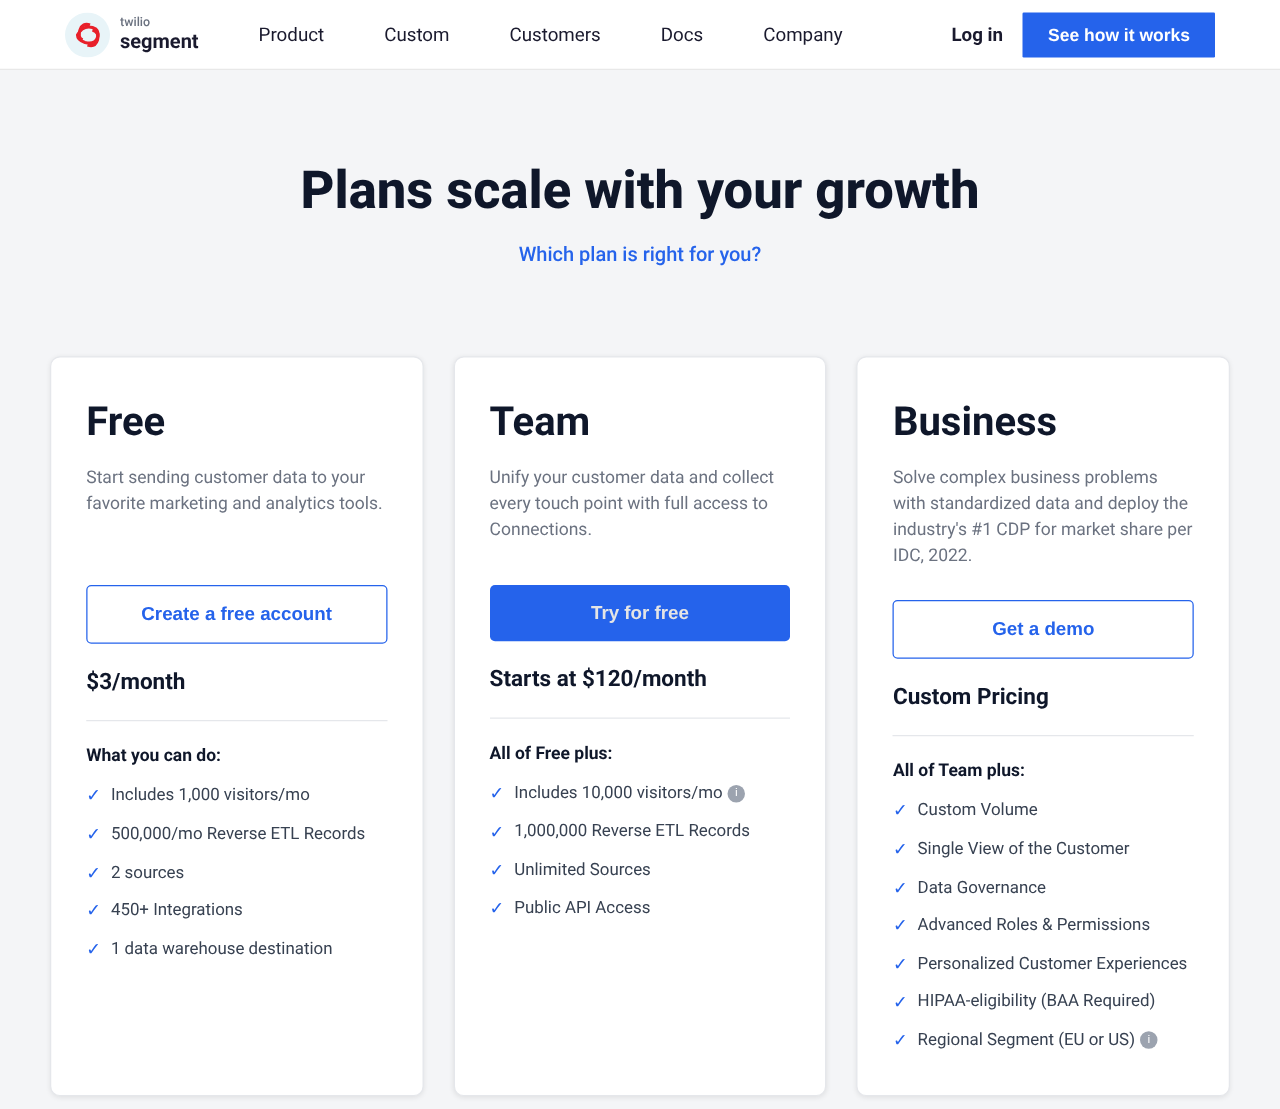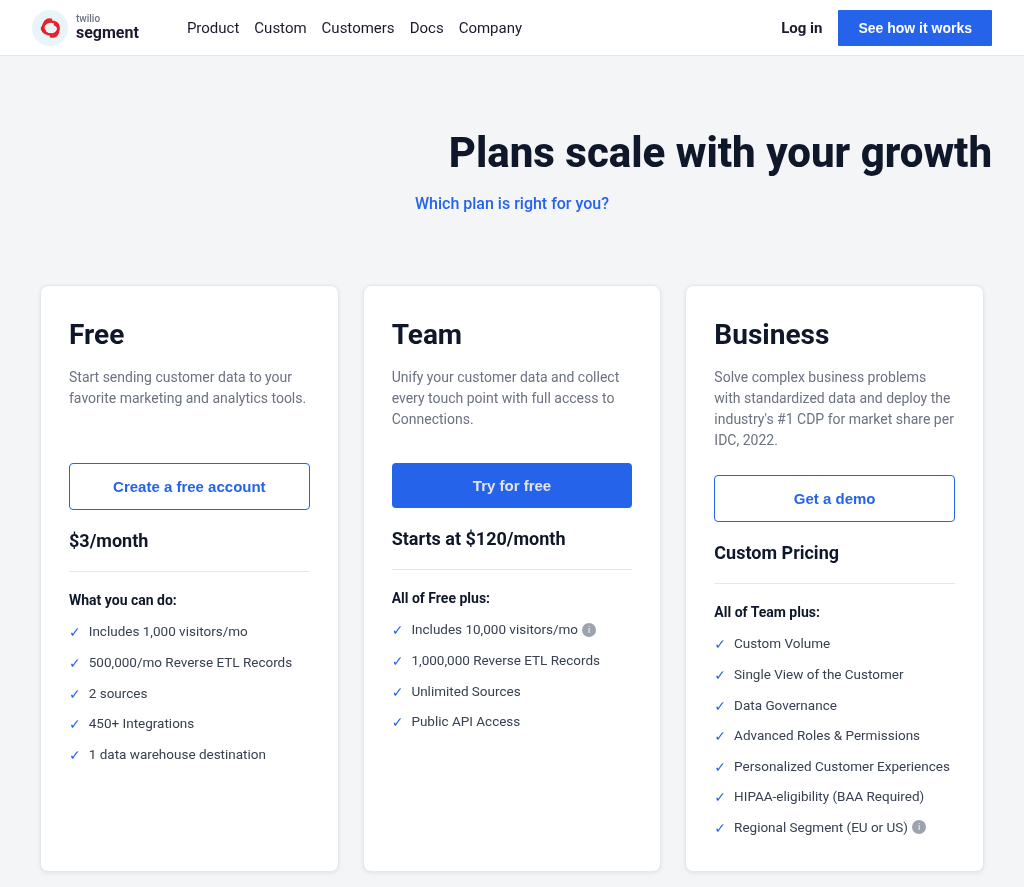--- a/index.html
+++ b/index.html
@@ -3,21 +3,21 @@
   <meta charset="utf-8">
   <style>
     * { box-sizing: border-box; margin: 0; padding: 0; }
     body { font-family: -apple-system, BlinkMacSystemFont, 'Segoe UI', Roboto, sans-serif; background: #f4f5f7; color: #1a1a2e; }
 
     
     .navbar {
       background: #fff;
       display: flex;
       align-items: center;
-      padding: 0 32px;
+      padding: 0 52px;
       height: 56px;
       border-bottom: 1px solid #e8e8e8;
       position: sticky;
       top: 0;
       z-index: 100;
     }
     .nav-logo {
       display: flex;
       align-items: center;
       gap: 8px;
@@ -38,21 +38,21 @@
       color: #6b7280;
       font-weight: 500;
     }
     .nav-logo-bottom {
       font-size: 16px;
       font-weight: 700;
       color: #1a1a2e;
     }
     .nav-links {
       display: flex;
-      gap: 15px;
+      gap: 48px;
       flex: 1;
     }
     .nav-link {
       font-size: 15px;
       color: #1a1a2e;
       text-decoration: none;
       font-weight: 400;
       cursor: pointer;
     }
     .nav-actions {
@@ -83,21 +83,20 @@
       text-align: center;
       padding: 72px 32px 48px;
       background: #f4f5f7;
     }
     .hero-title {
       font-size: 42px;
       font-weight: 800;
       color: #0f172a;
       margin-bottom: 16px;
       line-height: 1.2;
-      text-align: right;
     }
     .hero-subtitle {
       font-size: 16px;
       color: #2563eb;
       font-weight: 500;
       cursor: pointer;
     }
 
     
     .pricing-section {
@@ -111,21 +110,21 @@
     .pricing-card {
       background: #fff;
       border-radius: 8px;
       padding: 32px 28px;
       flex: 1;
       min-width: 0;
       box-shadow: 0 1px 4px rgba(0,0,0,0.08);
       border: 1px solid #e5e7eb;
     }
     .plan-name {
-      font-size: 28px;
+      font-size: 32px;
       font-weight: 700;
       color: #0f172a;
       margin-bottom: 16px;
     }
     .plan-description {
       font-size: 14px;
       color: #6b7280;
       line-height: 1.5;
       min-height: 72px;
       margin-bottom: 24px;

